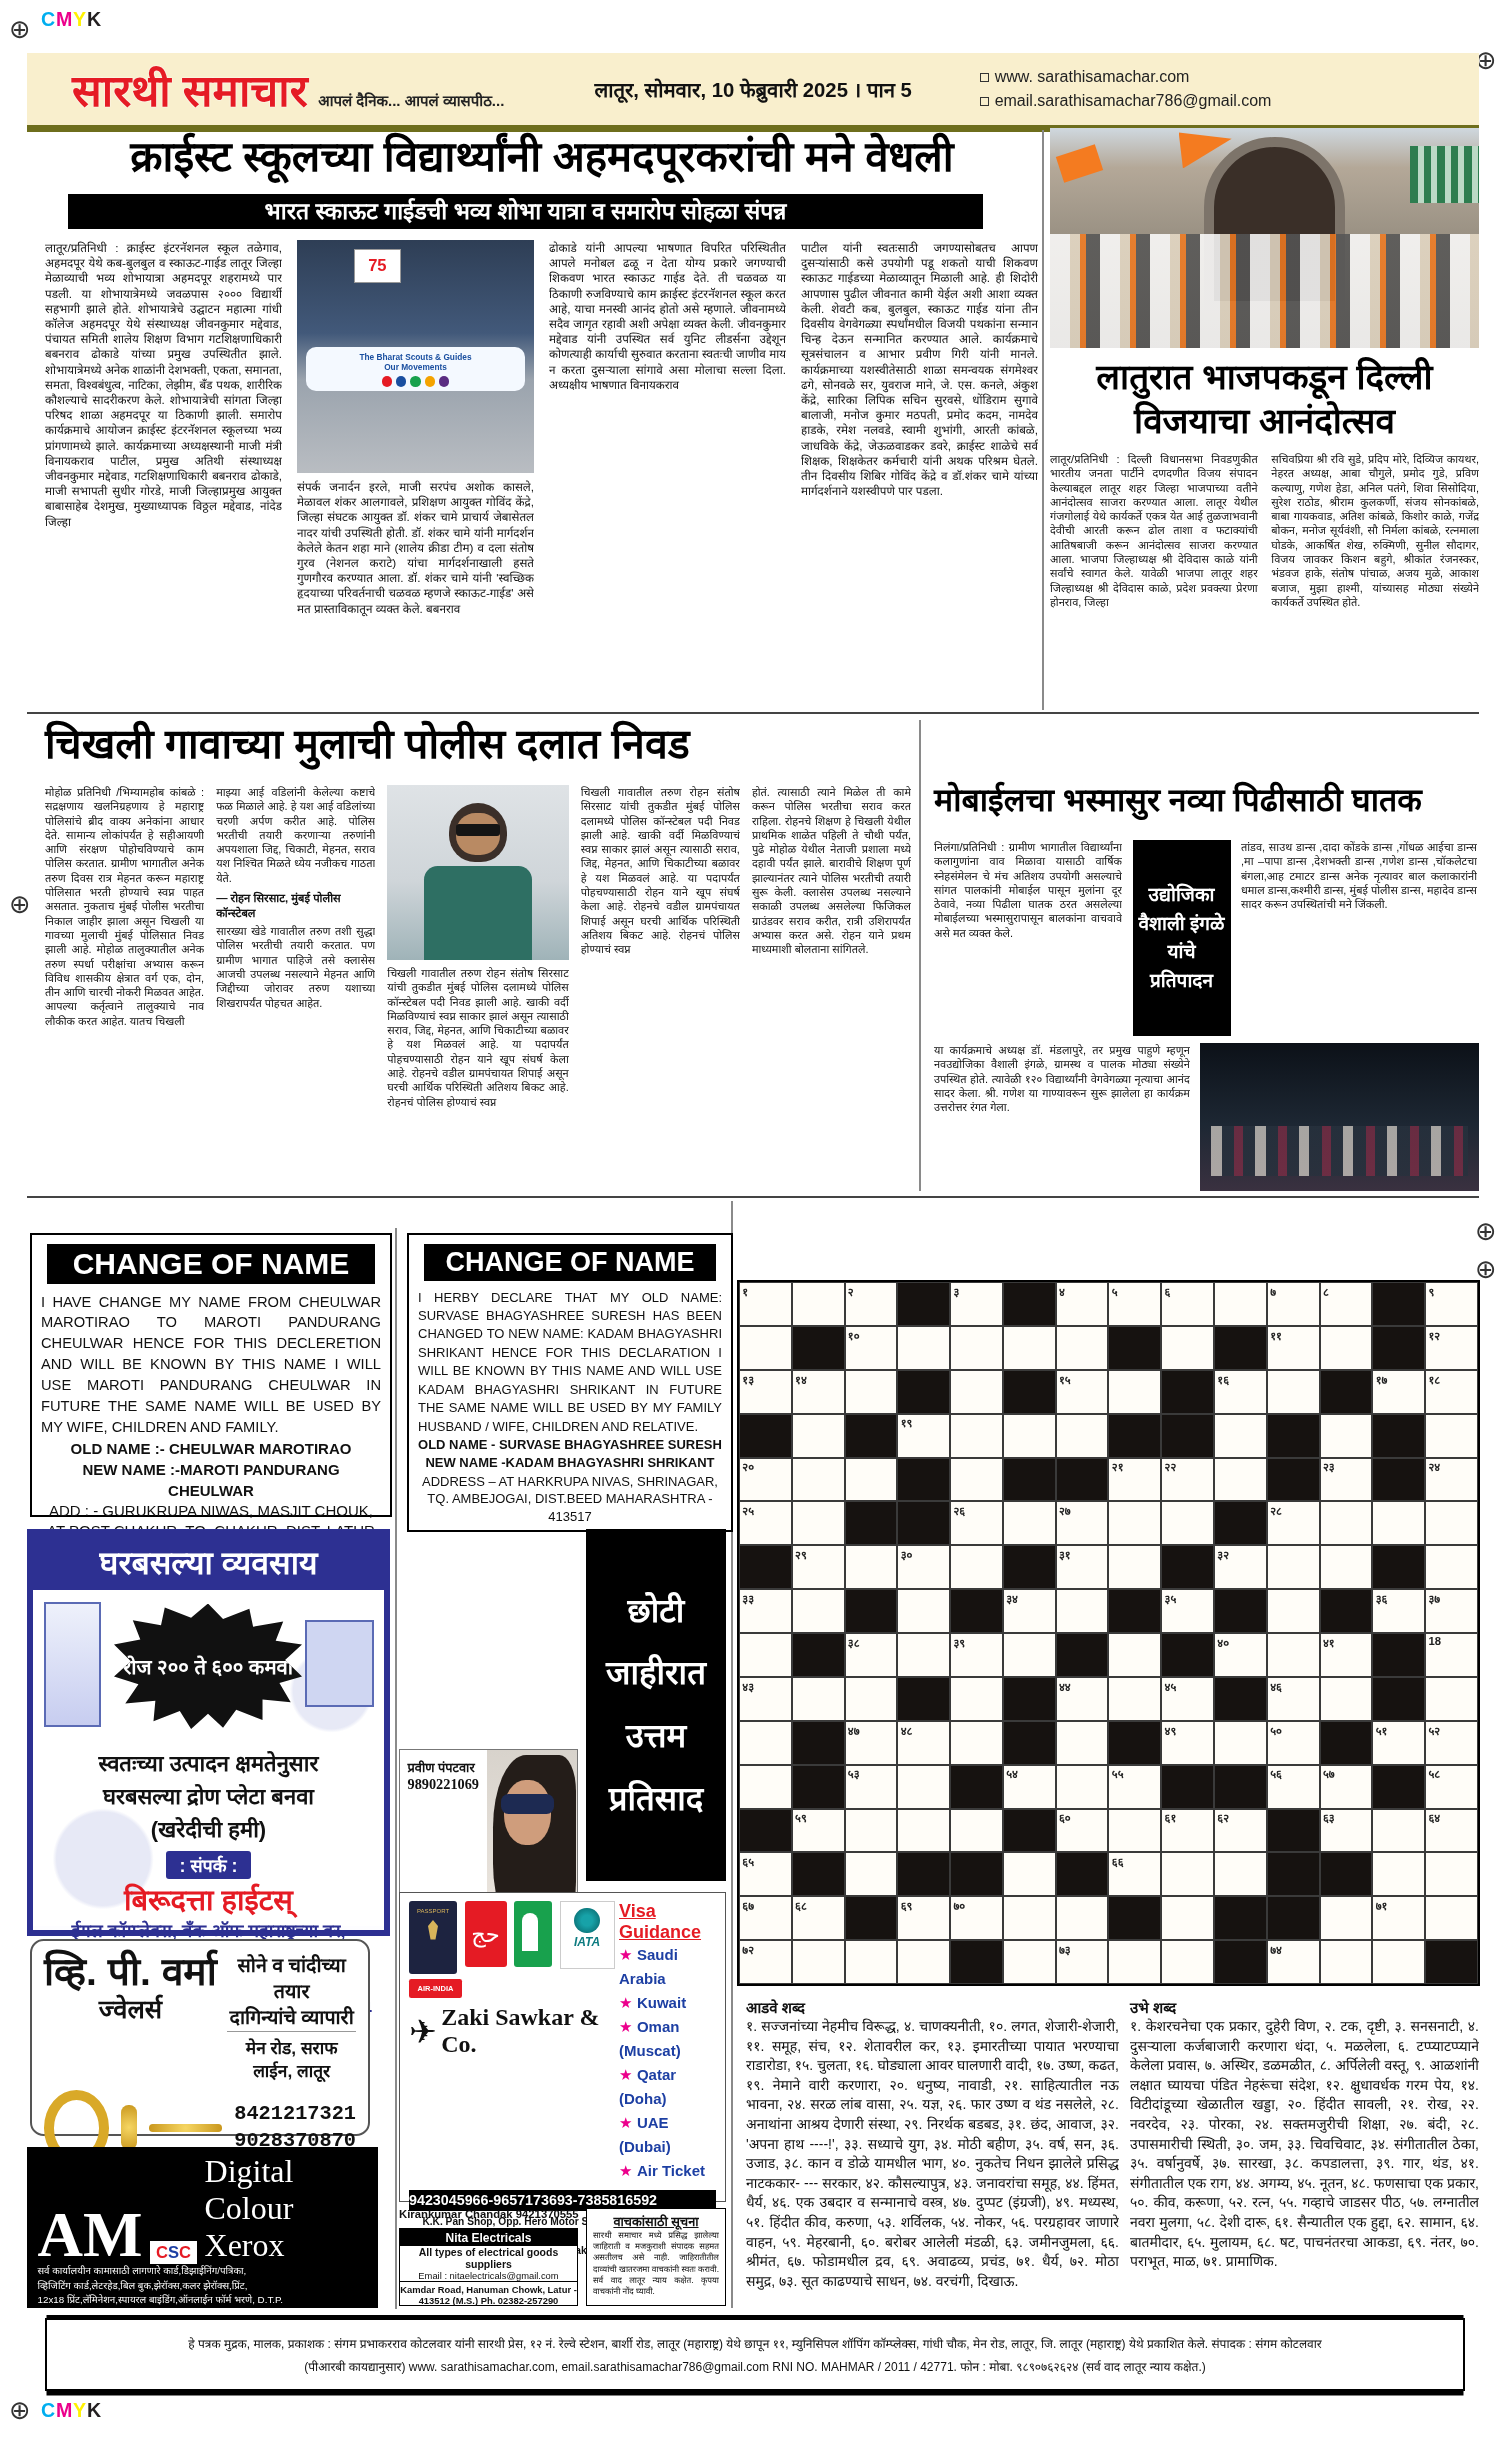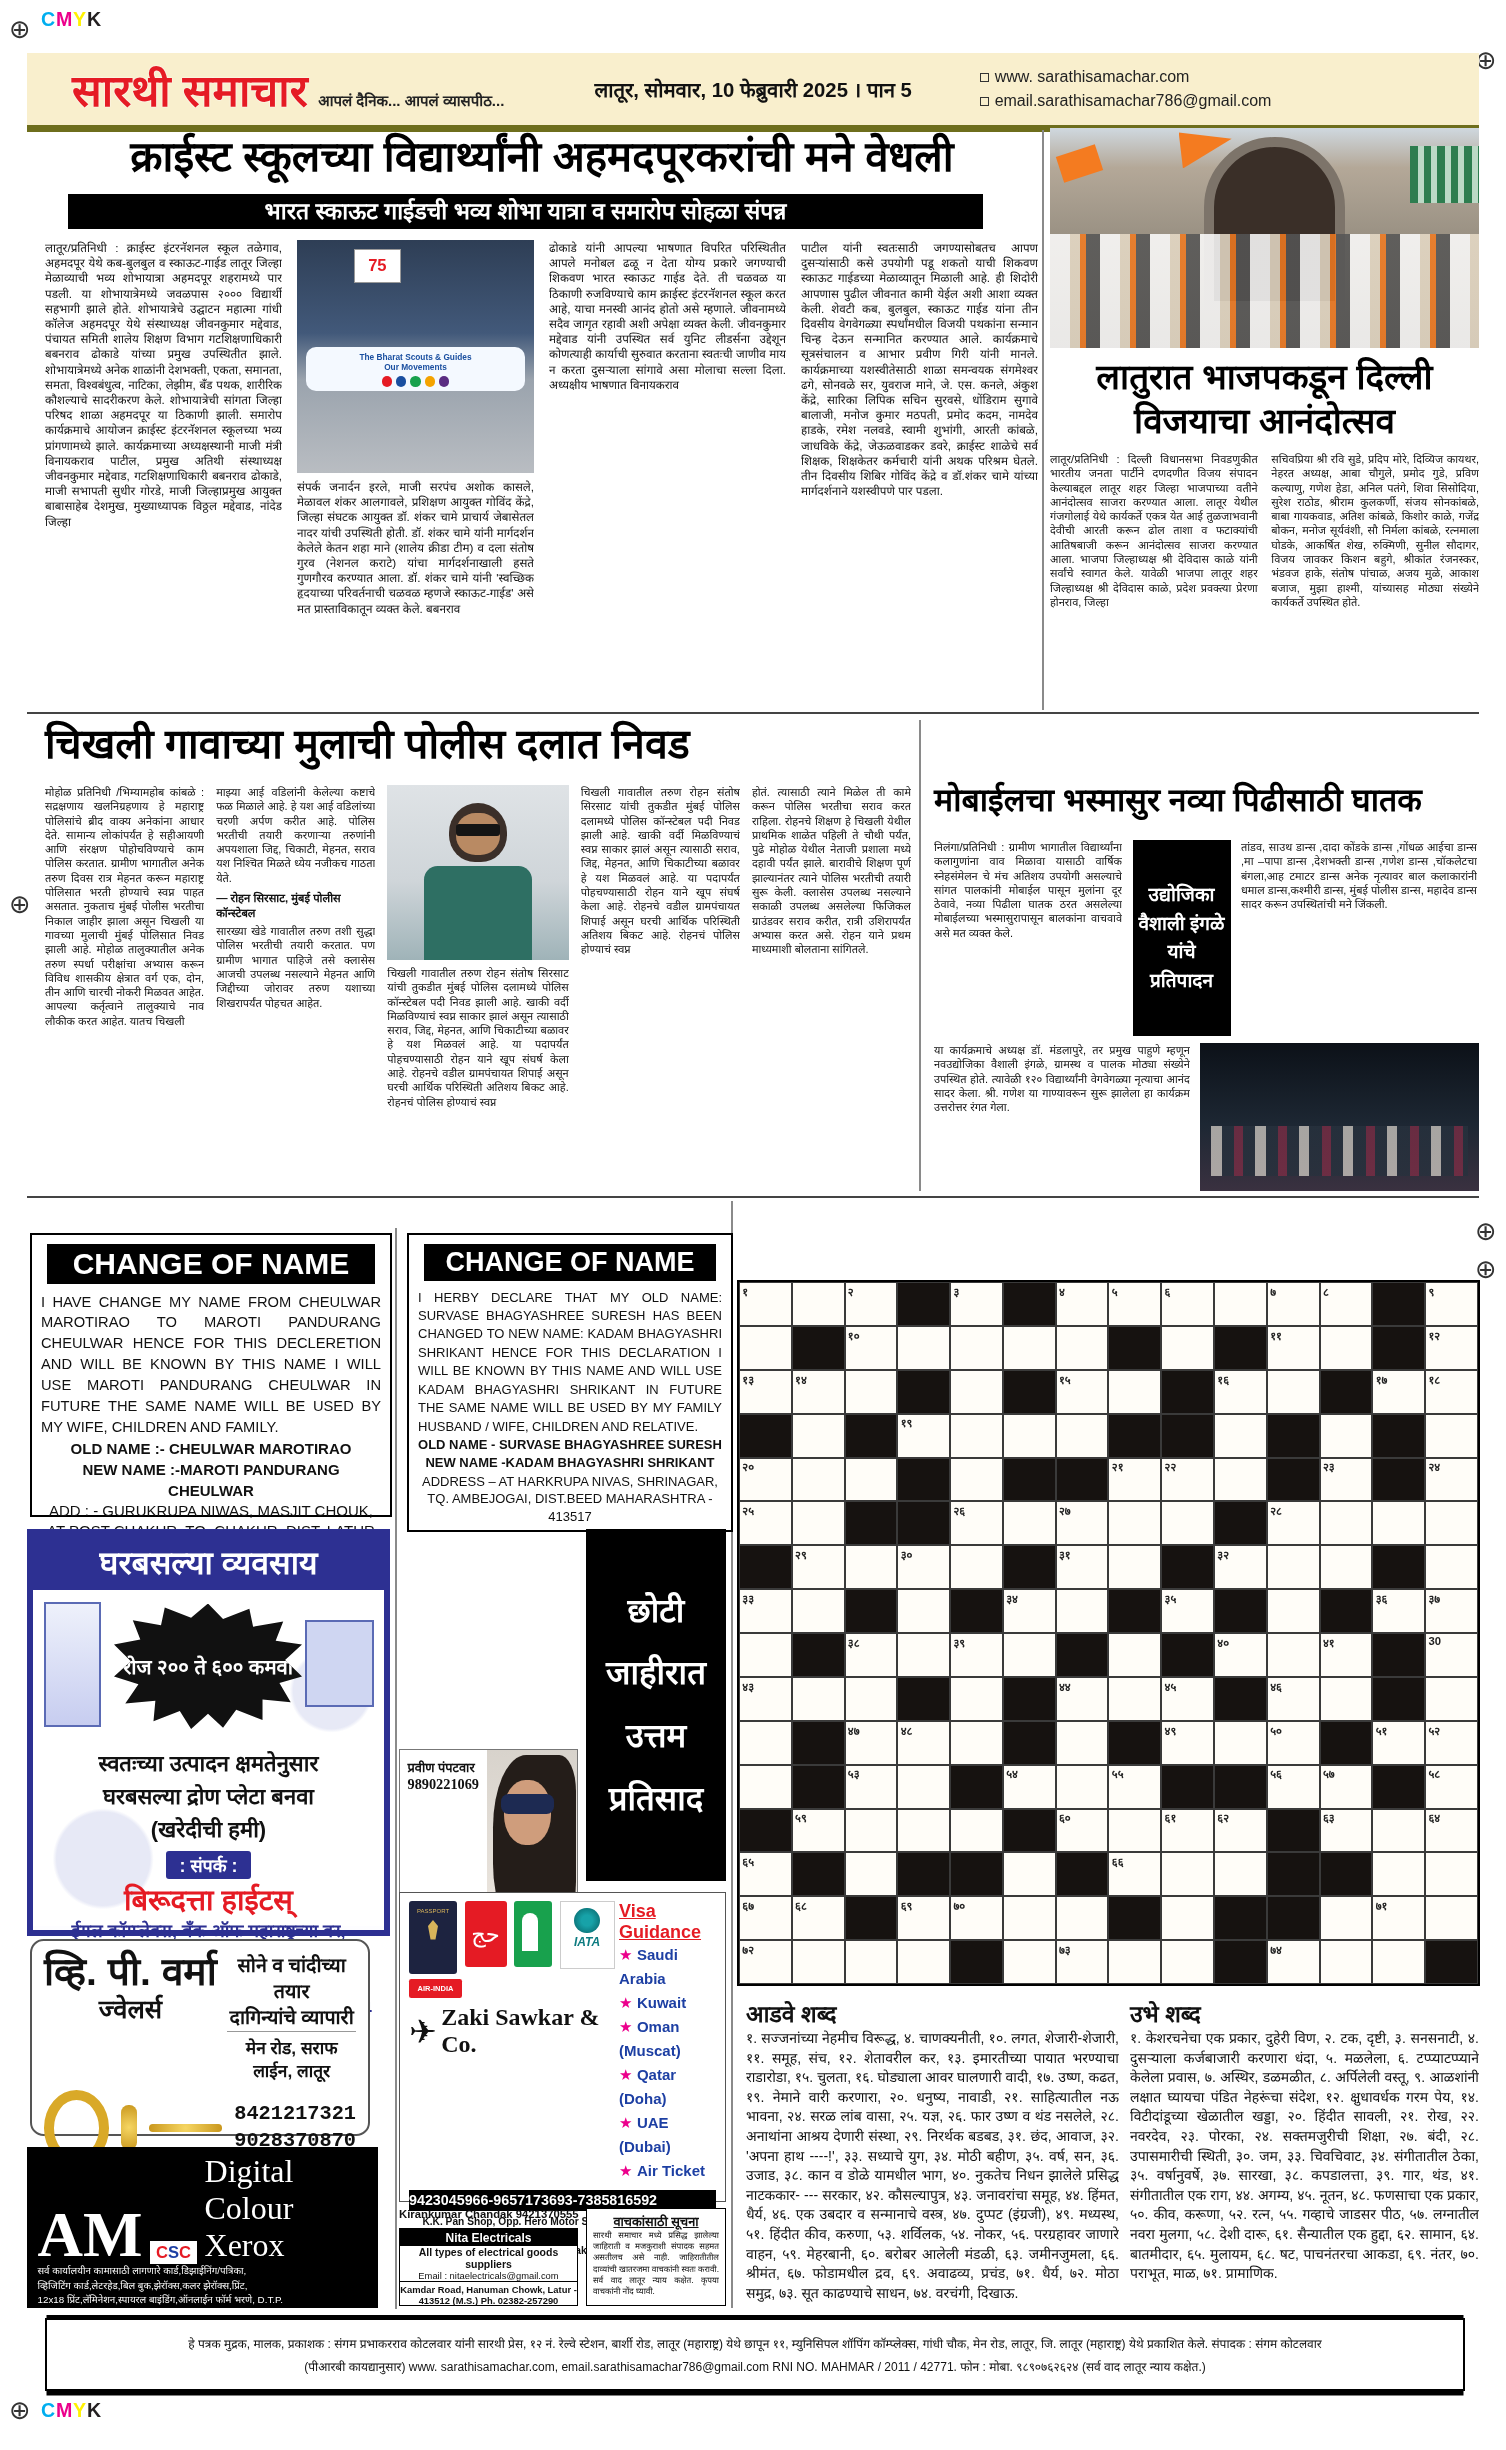--- a/index.html
+++ b/index.html
@@ -121,21 +121,21 @@
   
   .xw-banner{background:#7c3190;display:flex;align-items:center;justify-content:center;position:relative;}
   .xw-title{color:#fff;font-weight:800;font-size:41px;text-shadow:2.3px 2.3px 0 #000;border-top:3px solid #000;border-bottom:3px solid #000;padding:0 22.6px;}
   .dots{display:flex;gap:6px;align-items:center;margin:0 18px;}
   .dots i{background:#ffe400;border-radius:50%;display:inline-block;}
   .xw-badge{position:absolute;right:18px;top:21px;background:#fff;color:#e51b24;font-weight:800;font-size:19px;border-radius:16.6px;padding:3.8px 16.6px;}
   #xw-grid{display:grid;grid-template-columns:repeat(14,1fr);grid-auto-rows:1fr;border:2.3px solid #000;background:#fff;}
   .xw-cell{border:0.8px solid #3a3a3a;position:relative;background:#fffdf8;}
   .xw-cell.black{background:#161210;}
   .xw-num{position:absolute;left:2.3px;top:0.8px;font-size:11.3px;font-weight:bold;color:#222;}
-  .clue-head{font-size:23px;font-weight:800;}
+  .clue-head{font-size:15px;font-weight:800;}
   .clue-body{font-size:14px;line-height:1.4;text-align:justify;overflow:hidden;}
   
   .footer-box{border:2.3px solid #000;box-shadow:0 -4.5px 0 -1.5px #000, 0 6px 0 -1.5px #000;display:flex;flex-direction:column;justify-content:center;gap:6px;}
   .footer-line{font-size:12px;text-align:center;}
   .quote-attr{font-weight:800;font-size:11.3px;}
   .blackbox-title{background:#000;color:#fff;font-weight:800;font-size:19px;text-align:center;display:flex;align-items:center;justify-content:center;line-height:1.5;padding:4.5px;}
 </style>
 </head>
 <body>
 
@@ -607,21 +607,21 @@
       <div class="xw-cell black"></div>
       <div class="xw-cell">
         <span class="xw-num">४०</span>
       </div>
       <div class="xw-cell"></div>
       <div class="xw-cell">
         <span class="xw-num">४१</span>
       </div>
       <div class="xw-cell black"></div>
       <div class="xw-cell">
-        <span class="xw-num">30</span>
+        <span class="xw-num">18</span>
       </div>
       <div class="xw-cell">
         <span class="xw-num">४३</span>
       </div>
       <div class="xw-cell"></div>
       <div class="xw-cell"></div>
       <div class="xw-cell black"></div>
       <div class="xw-cell"></div>
       <div class="xw-cell black"></div>
       <div class="xw-cell">

